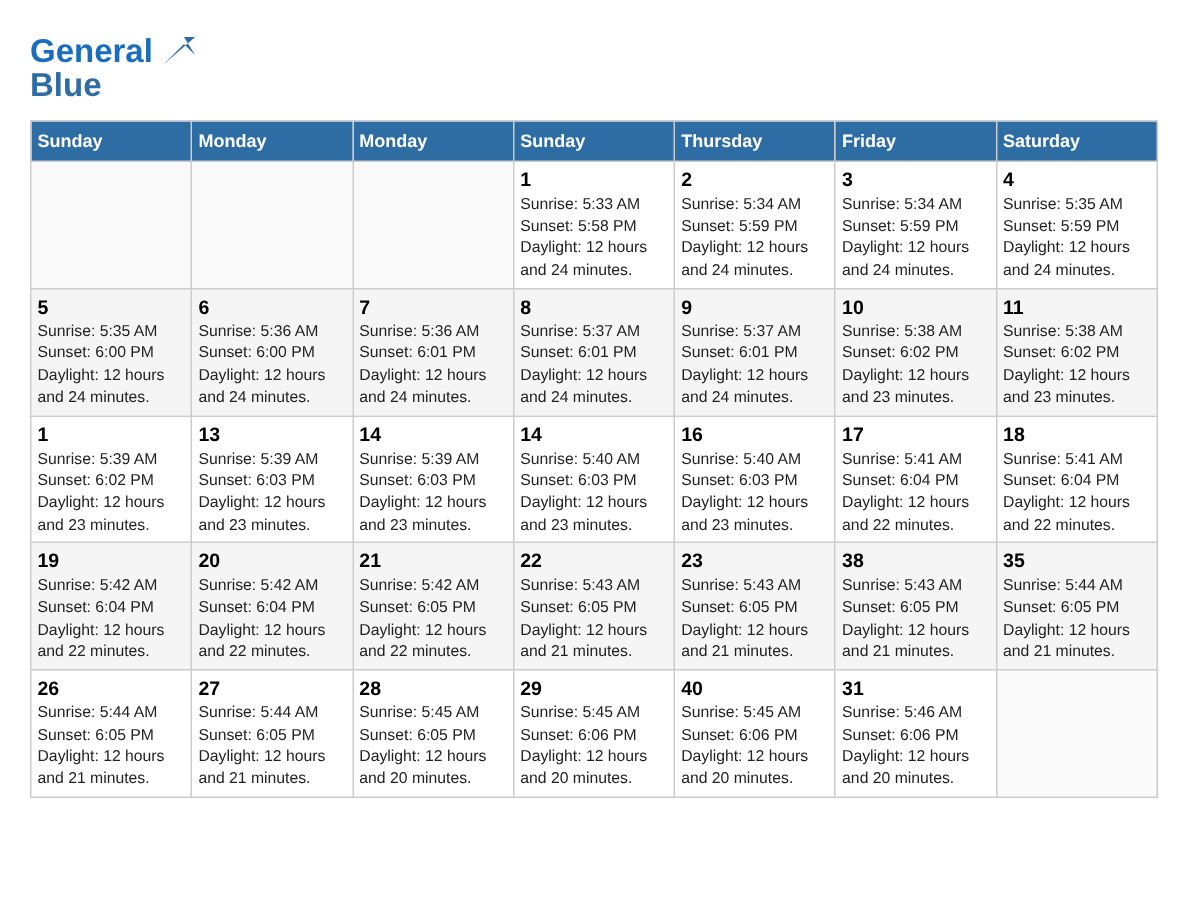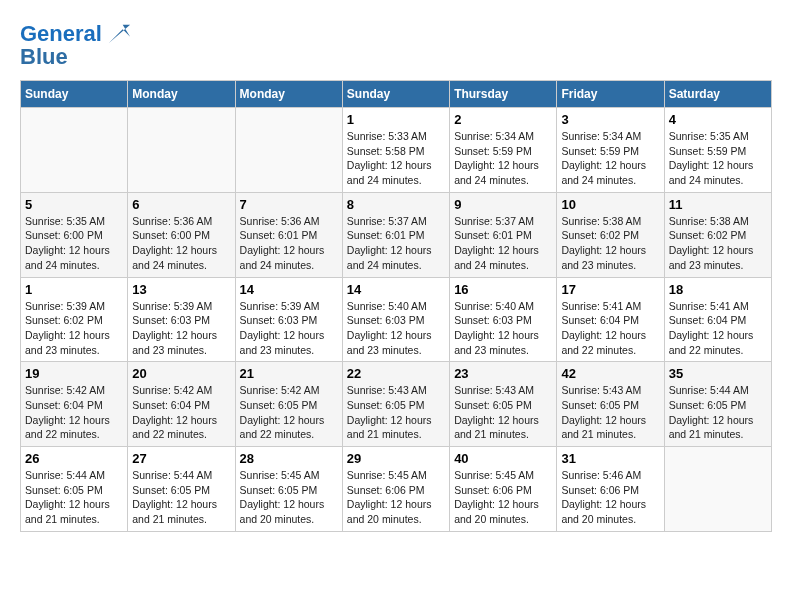--- a/index.html
+++ b/index.html
@@ -259,21 +259,21 @@
 Sunset: 6:05 PM
 Daylight: 12 hours and 21 minutes.</div>
         </td>
         <td>
           <span class="day-num">23</span>
           <div class="day-info" style="white-space: pre-line;">Sunrise: 5:43 AM
 Sunset: 6:05 PM
 Daylight: 12 hours and 21 minutes.</div>
         </td>
         <td>
-          <span class="day-num">42</span>
+          <span class="day-num">38</span>
           <div class="day-info" style="white-space: pre-line;">Sunrise: 5:43 AM
 Sunset: 6:05 PM
 Daylight: 12 hours and 21 minutes.</div>
         </td>
         <td>
           <span class="day-num">35</span>
           <div class="day-info" style="white-space: pre-line;">Sunrise: 5:44 AM
 Sunset: 6:05 PM
 Daylight: 12 hours and 21 minutes.</div>
         </td>

